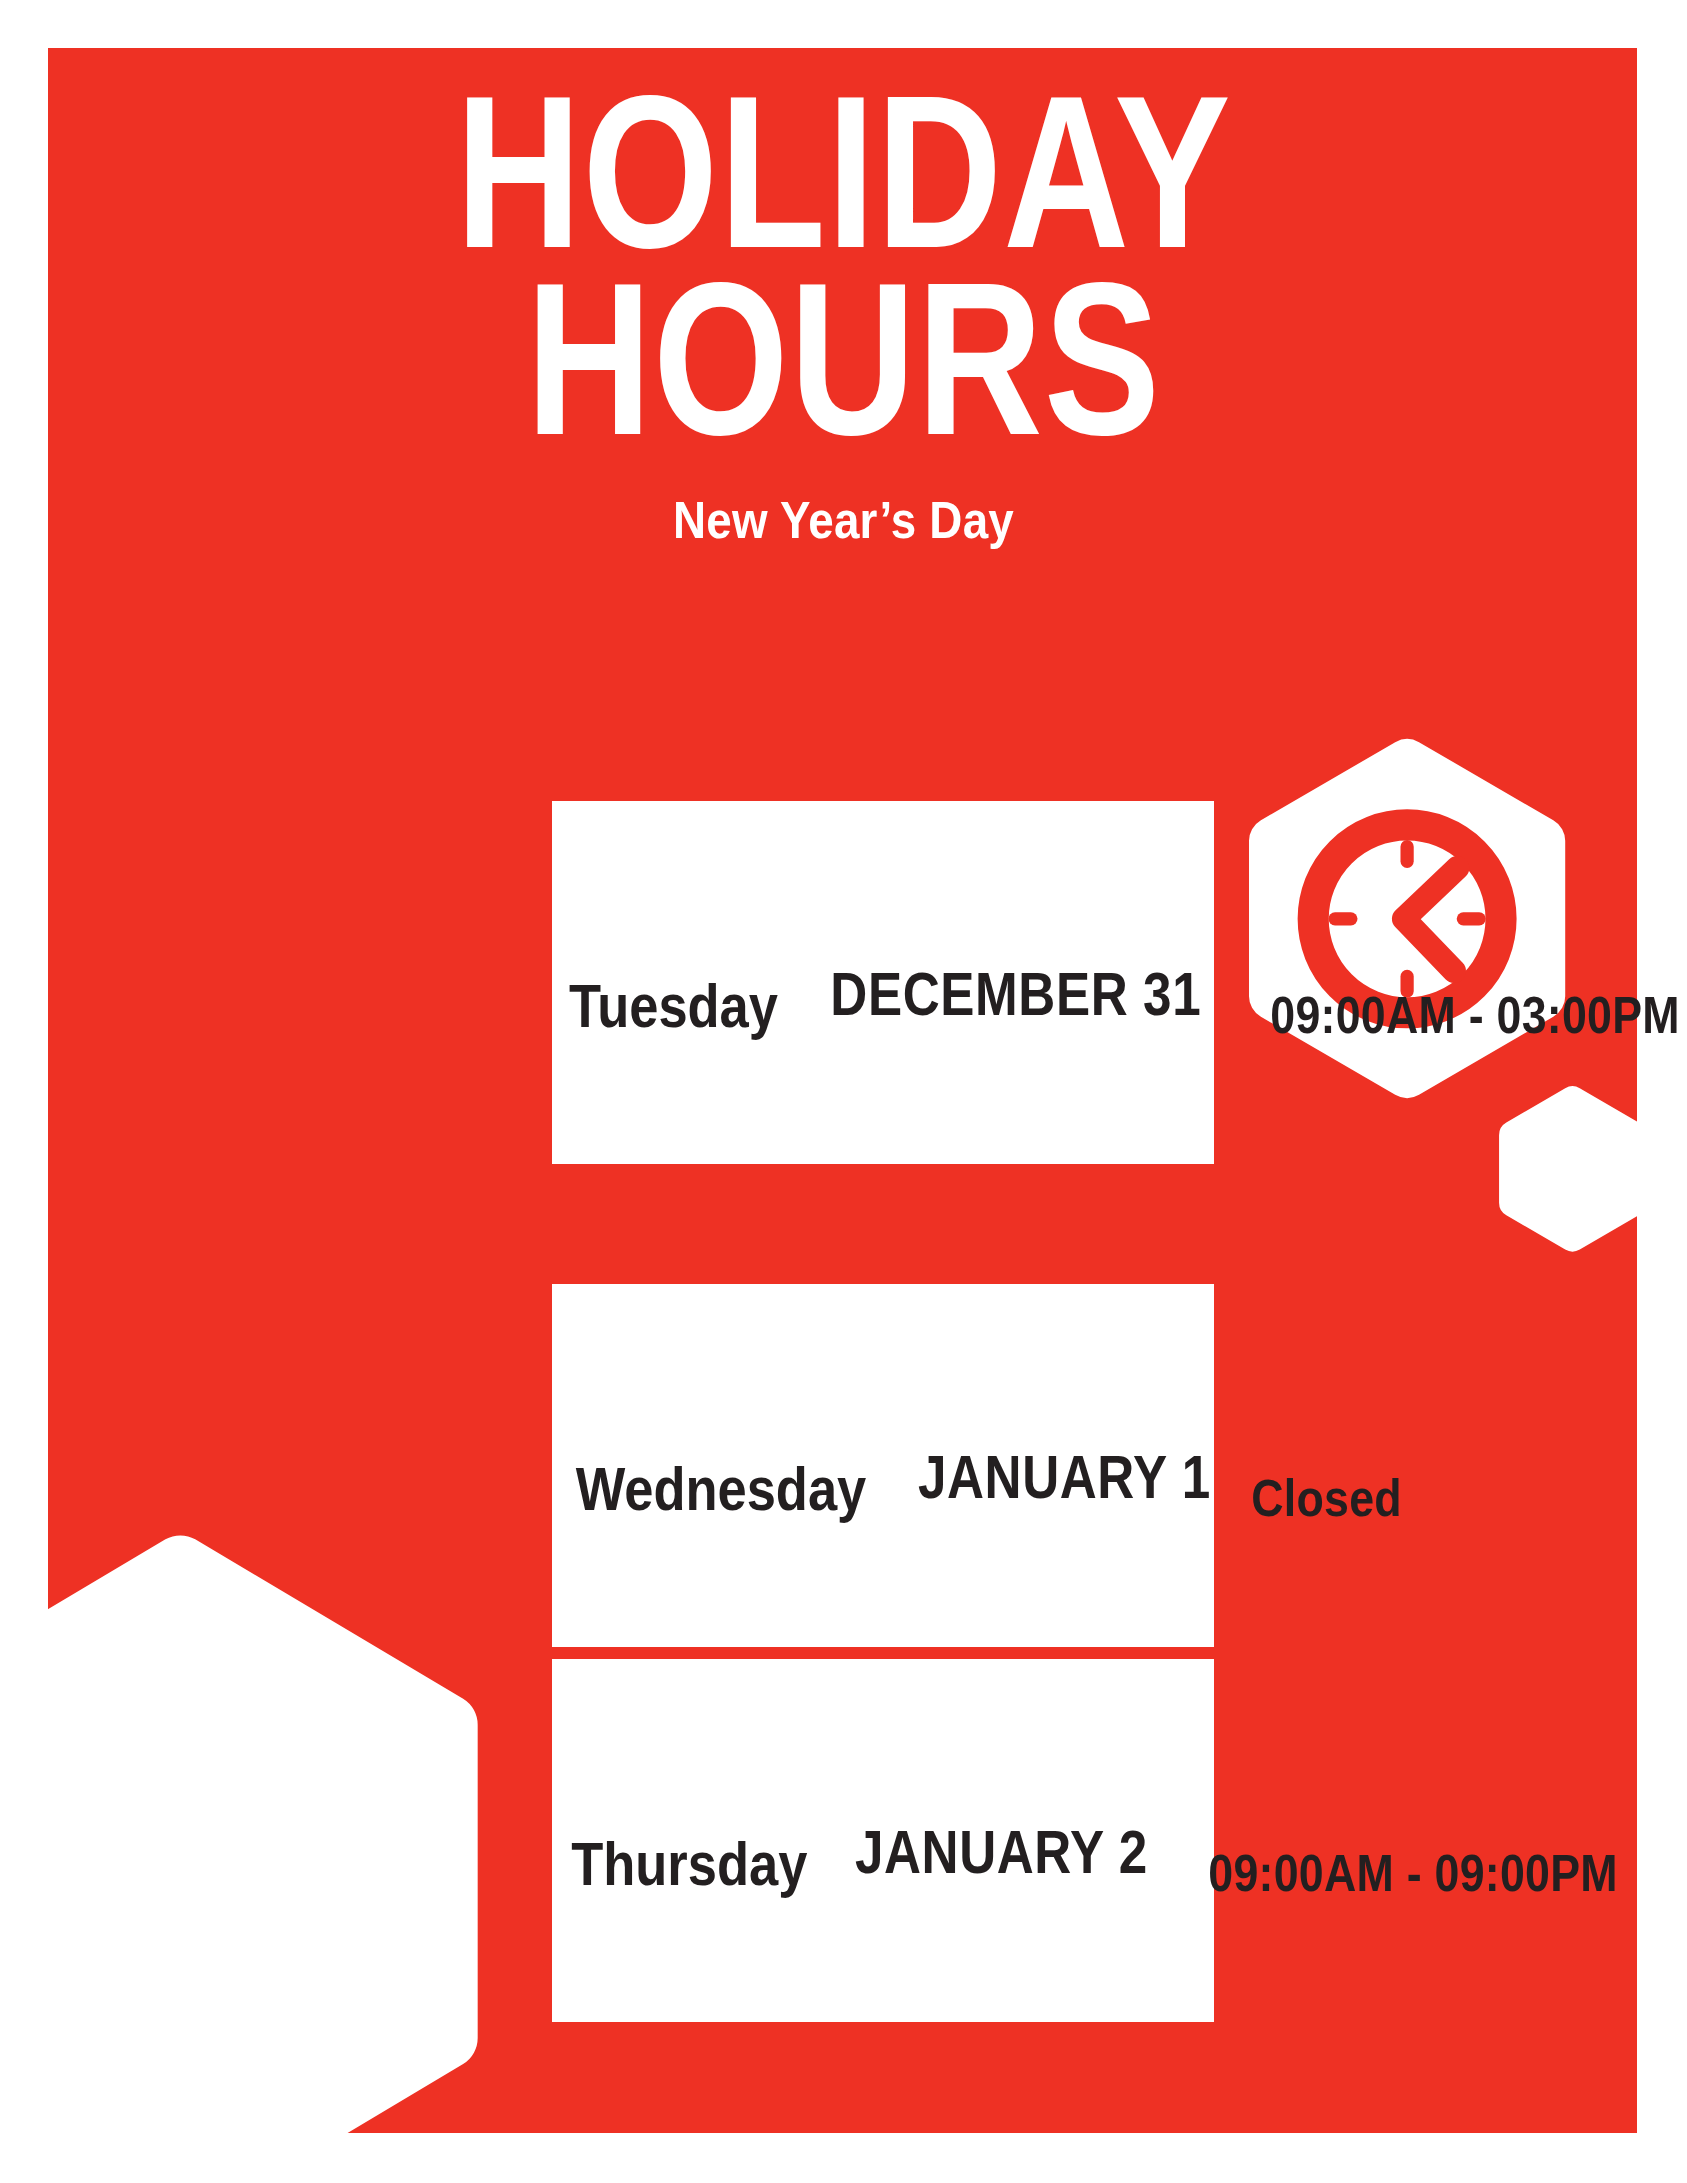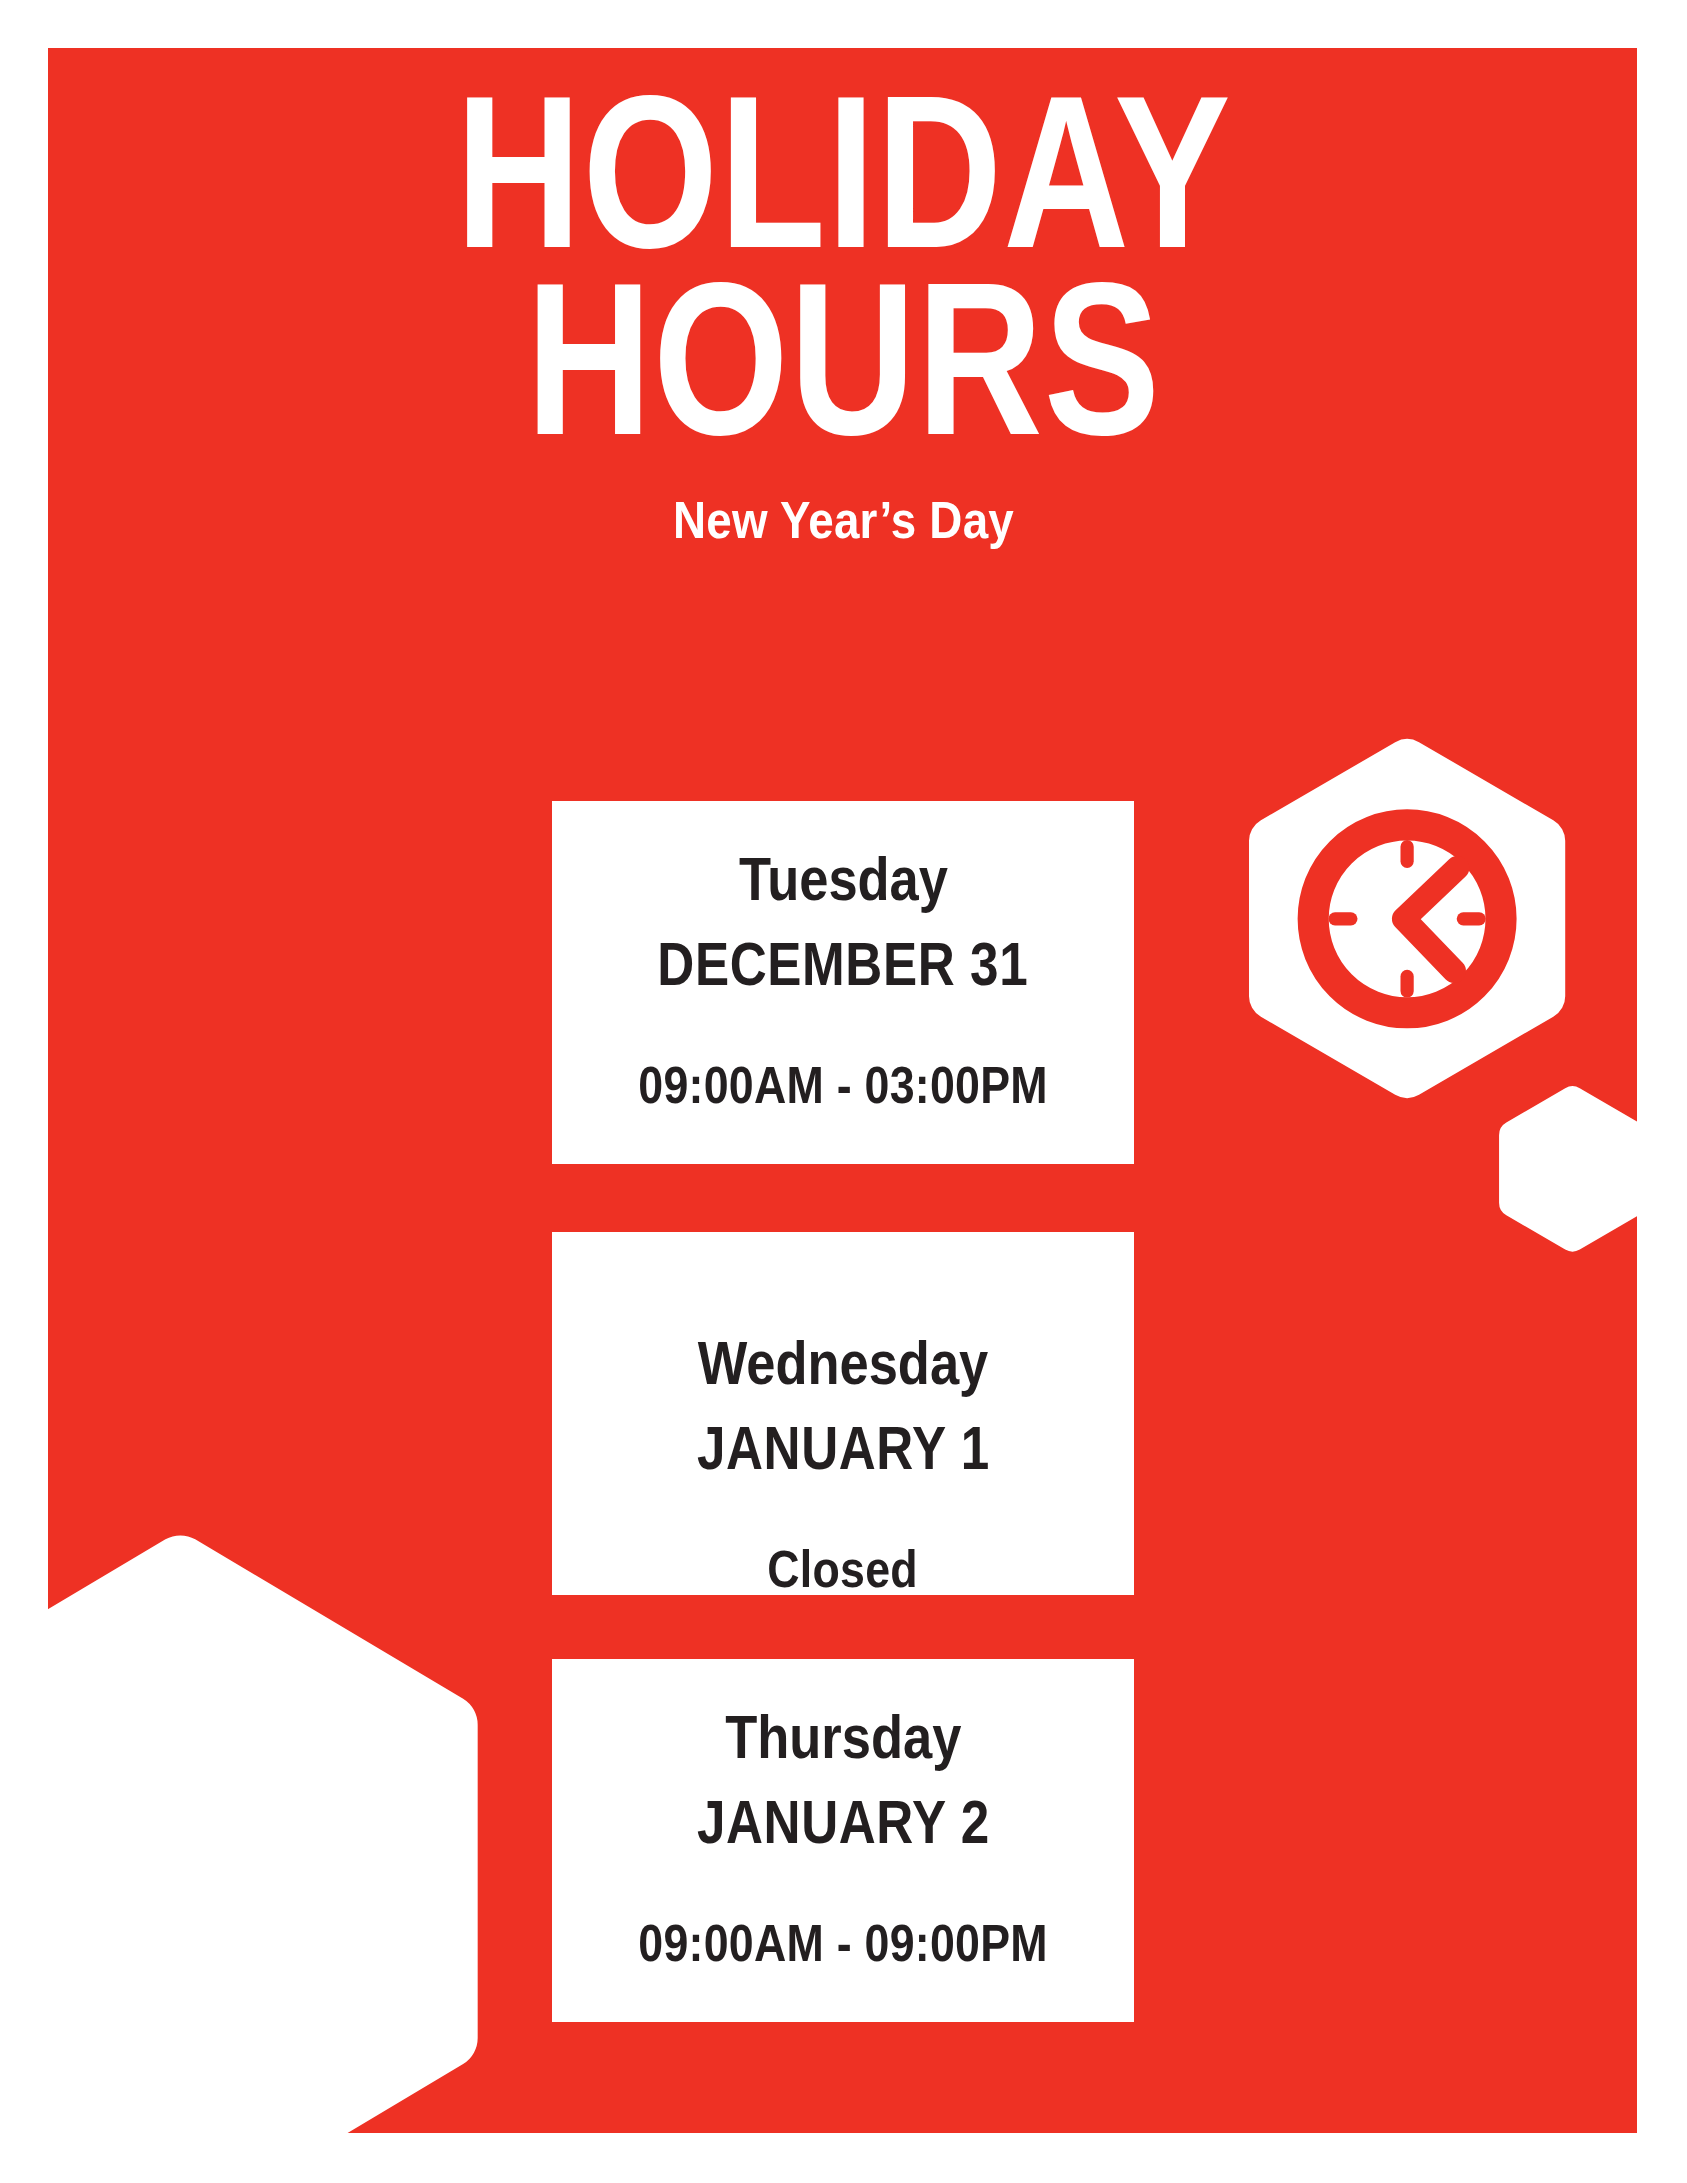--- a/index.html
+++ b/index.html
@@ -80,30 +80,29 @@
     transform-origin: center center;
     margin: 0;
     padding-top: 41px;
     white-space: nowrap;
   }
 
   
   .card {
     position: absolute;
     left: 552px;
-    width: 582px;
+    width: 662px;
     background: #ffffff;
     box-sizing: border-box;
     display: flex;
-    flex-direction: column;
     align-items: center;
     text-align: center;
   }
   #card-0 { top: 801px; height: 363px; }
-  #card-1 { top: 1232px; height: 363px; justify-content: flex-end; }
+  #card-1 { top: 1284px; height: 363px; }
   #card-2 { top: 1659px; height: 363px; text-align: right; }
 
   .card .day {
     color: #231f20;
     font-family: "Liberation Sans Narrow", "Liberation Sans", "DejaVu Sans", sans-serif;
     font-weight: 700;
     font-size: 61px;
     line-height: 1;
     transform: scaleX(0.86);
     transform-origin: center center;

